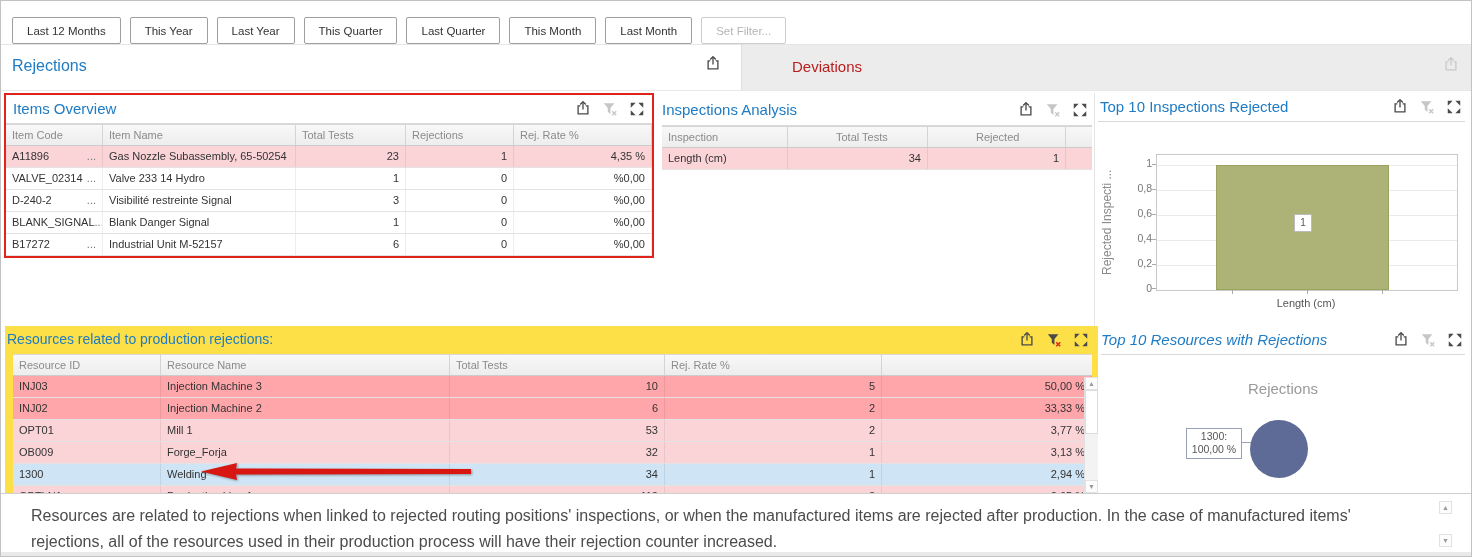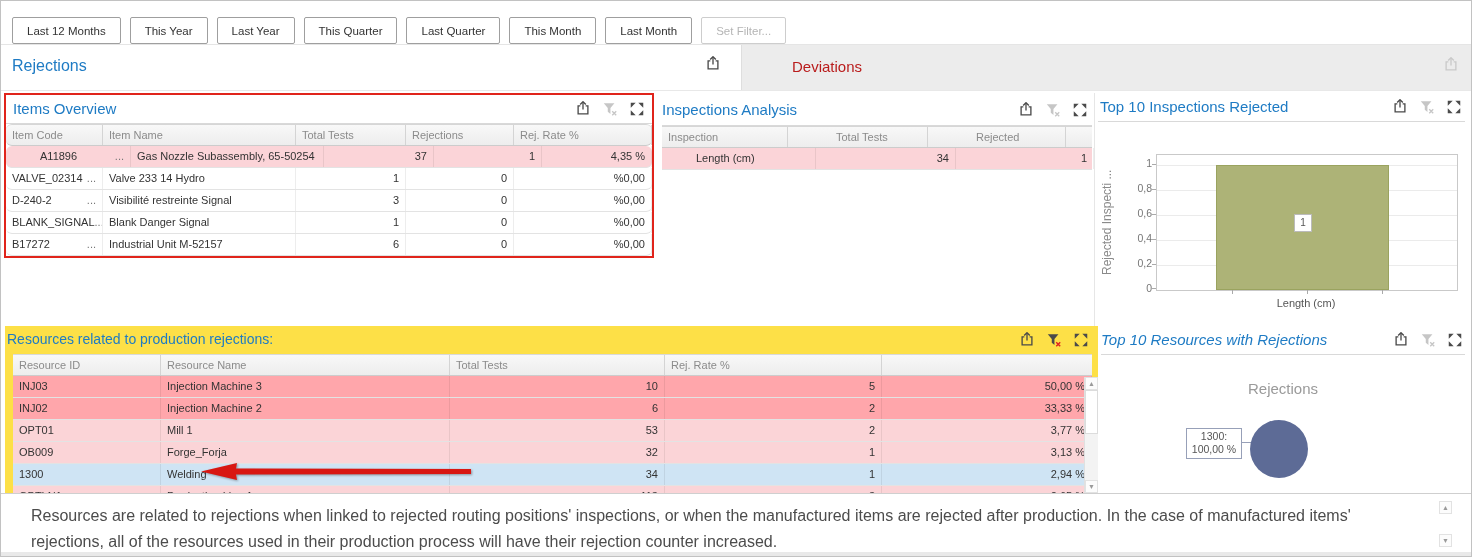--- a/index.html
+++ b/index.html
@@ -30,27 +30,27 @@
   .titleline{position:absolute;left:0;top:28px;width:100%;height:1px;background:#d9d9d9;}
 
   
   .trow{display:grid;height:22px;box-sizing:border-box;font-size:11px;color:#333;}
   .cell{padding:0 6px;line-height:21px;border-right:1px solid rgba(0,0,0,0.07);
         overflow:hidden;white-space:nowrap;box-sizing:border-box;}
   .num{text-align:right;}
   .thead{background:linear-gradient(#f8f8f8,#ededed);border-top:1px solid #d6d6d6;border-bottom:1px solid #cccccc;}
   .thead .cell{color:#8b8b8b;border-right:1px solid #d4d4d4;}
   .brow{border-bottom:1px solid #e3e3e3;cursor:pointer;}
-  .io-grid{grid-template-columns:97px 193px 110px 108px 1fr;border-radius:6px;}
+  .io-grid{grid-template-columns:97px 193px 110px 108px 1fr;}
   .ia-grid{grid-template-columns:126px 98px 96px 1fr;gap:42px;}
   .rs-grid{grid-template-columns:148px 289px 215px 217px 1fr;}
   .sev-high{background:#ffa6ab;}
   .sev-low{background:#fbd4d7;}
   .sev-selected{background:#cfe4f4;}
-  .hl-pink{background:#fbd4d8;padding-left:28px;}
+  .hl-pink{background:#fbd4d8;}
   .codecell{display:flex;justify-content:space-between;}
   .ellip{color:#777;}
 
   
   .p-items{position:absolute;left:3px;top:92px;width:650px;height:165px;border:2px solid #e0241b;
            box-sizing:border-box;background:#fff;}
   .p-insp{position:absolute;left:661px;top:95px;width:430px;background:#fff;}
   .p-t10i{position:absolute;left:1097px;top:92px;width:367px;height:225px;background:#fff;}
   .p-res{position:absolute;left:4px;top:325px;width:1093px;height:167px;background:#fde047;overflow:hidden;}
   .p-t10r{position:absolute;left:1100px;top:325px;width:364px;height:167px;background:#fff;}
@@ -162,21 +162,21 @@
         <div class="cell">Total Tests</div>
         <div class="cell">Rejections</div>
         <div class="cell">Rej. Rate %</div>
       </div>
       <div class="trow brow io-grid hl-pink">
         <div class="cell codecell">
             <span>A11896</span>
             <span class="ellip">...</span>
           </div>
         <div class="cell">Gas Nozzle Subassembly, 65-50254</div>
-        <div class="cell num">37</div>
+        <div class="cell num">23</div>
         <div class="cell num">1</div>
         <div class="cell num">4,35 %</div>
       </div>
       <div class="trow brow io-grid">
         <div class="cell codecell">
             <span>VALVE_02314</span>
             <span class="ellip">...</span>
           </div>
         <div class="cell">Valve 233 14 Hydro</div>
         <div class="cell num">1</div>

